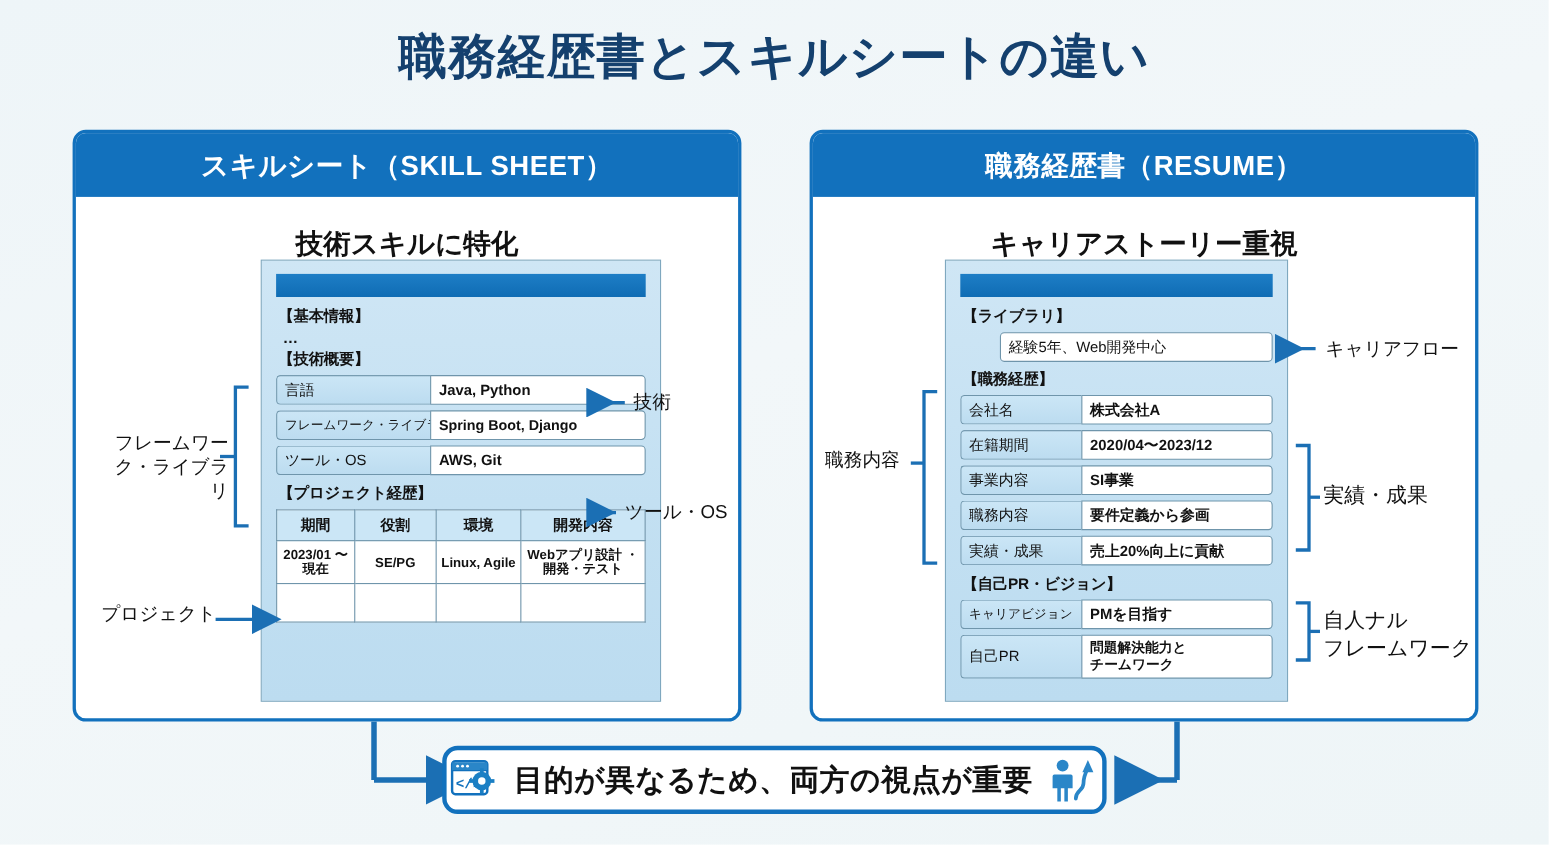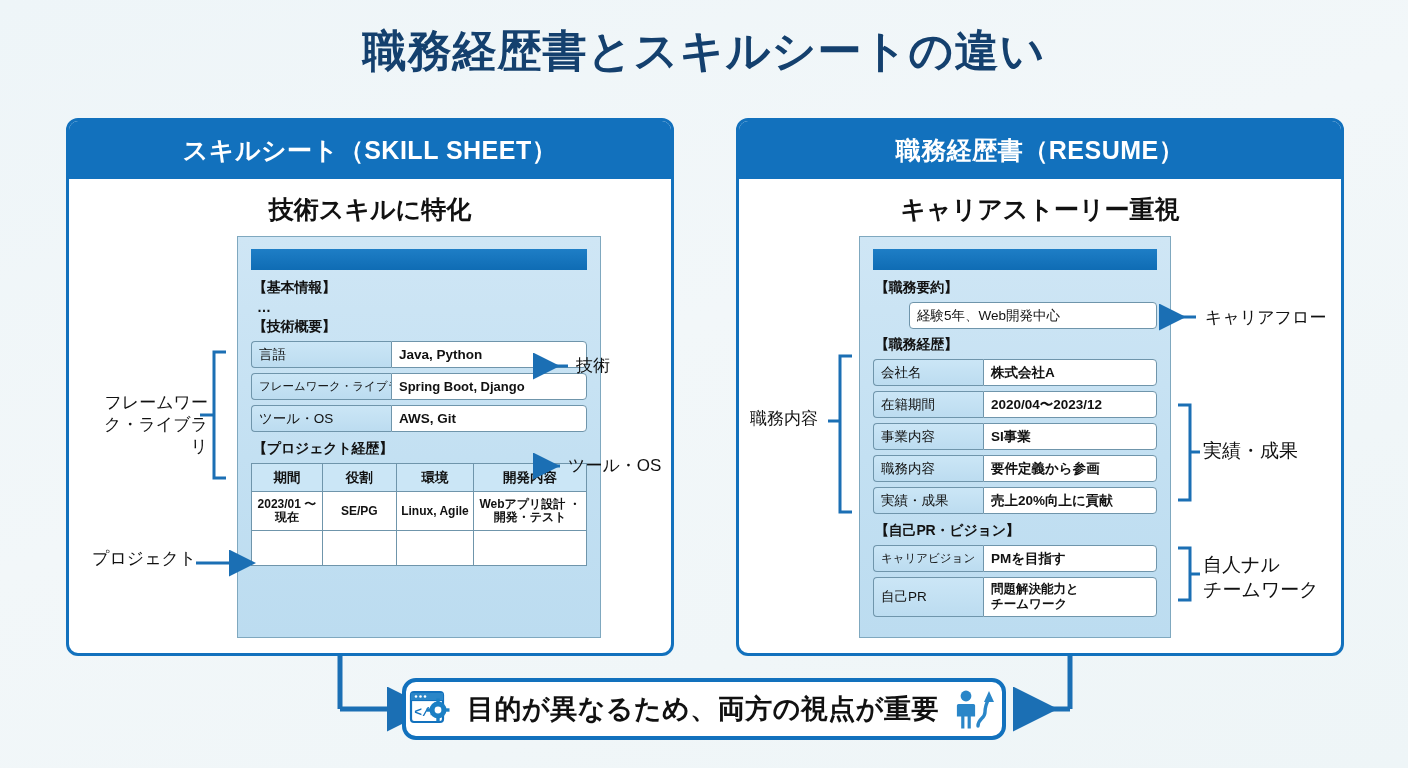--- a/index.html
+++ b/index.html
@@ -52,21 +52,21 @@
     color: #ffffff;
     display: flex;
     align-items: center;
     justify-content: center;
     font-size: 25px;
     font-weight: 700;
     letter-spacing: .5px;
     white-space: nowrap;
   }
   .panel-subtitle {
-    margin-top: 14px;
+    margin-top: 26px;
     text-align: center;
     font-size: 25px;
     font-weight: 700;
     color: #111111;
     white-space: nowrap;
   }
 
   
   .doc-card {
     position: absolute;
@@ -288,21 +288,21 @@
     </div>
   </div>
 
   <div class="panel panel-right">
     <div class="panel-header">職務経歴書（RESUME）</div>
     <div class="panel-subtitle">キャリアストーリー重視</div>
 
     <div class="doc-card doc-card-right">
       <div class="doc-titlebar"></div>
 
-      <div class="doc-section">【職務要約】</div>
+      <div class="doc-section">【ライブラリ】</div>
       <div class="full-box">経験5年、Web開発中心</div>
 
       <div class="doc-section">【職務経歴】</div>
 
       <div class="kv-row">
         <div class="kv-key" style="width:110px">会社名</div>
         <div class="kv-val">株式会社A</div>
       </div>
       <div class="kv-row">
         <div class="kv-key" style="width:110px">在籍期間</div>
@@ -338,21 +338,21 @@
   <div class="anno right-align" style="left:88px; top:392px; width:120px;">フレームワー
 ク・ライブラリ</div>
   <div class="anno" style="left:92px; top:548px;">プロジェクト</div>
   <div class="anno" style="left:576px; top:355px;">技術</div>
   <div class="anno" style="left:568px; top:455px;">ツール・OS</div>
 
   <div class="anno" style="left:750px; top:408px;">職務内容</div>
   <div class="anno" style="left:1205px; top:307px;">キャリアフロー</div>
   <div class="anno" style="left:1203px; top:440px; font-size:19px;">実績・成果</div>
   <div class="anno" style="left:1203px; top:552px; font-size:19px; line-height:25px;">自人ナル
-チームワーク</div>
+フレームワーク</div>
 
   <svg class="overlay" viewBox="0 0 1408 768">
     <defs>
       <marker id="arrowL" markerWidth="9" markerHeight="9" refX="8" refY="4.5" orient="auto">
         <path d="M9,0 L9,9 L0,4.5 z" fill="#1b6fb4"></path>
       </marker>
       <marker id="arrowR" markerWidth="9" markerHeight="9" refX="1" refY="4.5" orient="auto">
         <path d="M0,0 L0,9 L9,4.5 z" fill="#1b6fb4"></path>
       </marker>
     </defs>

